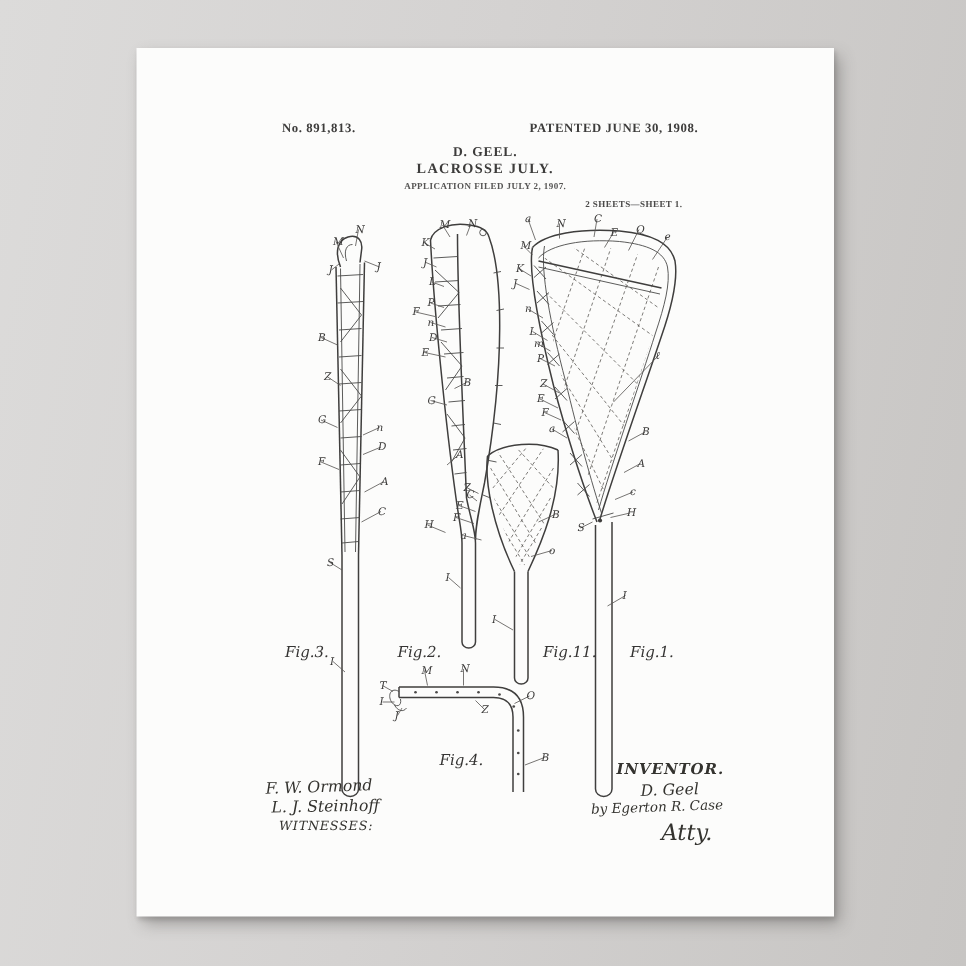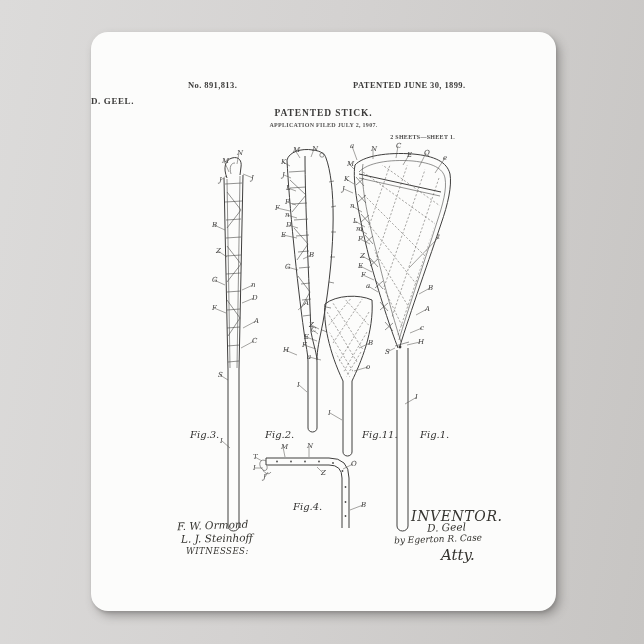--- a/index.html
+++ b/index.html
@@ -5,55 +5,54 @@
   html,body{margin:0;padding:0;}
   body{
     width:644px;height:644px;overflow:hidden;position:relative;
     background:linear-gradient(100deg,#dcdbda 0%,#d4d2d1 45%,#c7c5c3 100%);
     font-family:"Liberation Serif",serif;
   }
   .poster{
     position:absolute;left:91px;top:32px;width:465px;height:579px;
     background:#fcfcfb;
     box-shadow:4px 5px 10px rgba(90,88,86,.45),1px 2px 3px rgba(0,0,0,.15);
-    border-radius:17px;
   }
   .hdr{position:absolute;white-space:nowrap;color:#3d3c3b;font-weight:bold;}
   .pat-no{left:97px;top:48px;font-size:8.5px;letter-spacing:.4px;}
   .pat-date{left:262px;top:48px;font-size:8.5px;letter-spacing:.4px;}
-  .inv-name{left:0;top:64px;width:100%;font-size:9px;letter-spacing:.6px;}
+  .inv-name{left:0;top:64px;width:100%;text-align:center;font-size:9px;letter-spacing:.6px;}
   .inv-title{left:0;top:76px;width:100%;text-align:center;font-size:9.5px;letter-spacing:.9px;}
   .app-line{left:0;top:90px;width:100%;text-align:center;font-size:6px;letter-spacing:.3px;color:#565554;}
   .sheet-line{right:101px;top:102px;font-size:6px;letter-spacing:.3px;color:#4a4948;}
   svg.drawing{position:absolute;left:0;top:0;}
   .ink{stroke:#3f3e3d;fill:none;stroke-width:1;}
   .thin{stroke:#4a4948;fill:none;stroke-width:.6;}
   .mesh{stroke:#55534f;fill:none;stroke-width:.6;stroke-dasharray:2.2 1.8;opacity:.85;}
   .leader{stroke:#5a5855;stroke-width:.55;}
   .part-letter{font:italic 7px "DejaVu Serif",serif;fill:#3c3b3a;}
   .fig-label{font:italic 10px "DejaVu Serif",serif;fill:#353433;}
   .hand{position:absolute;white-space:nowrap;font-family:"DejaVu Serif",serif;font-style:italic;color:#34332f;}
   .witnesses{left:95px;top:474px;font-size:8.5px;letter-spacing:.5px;margin-top:40px;}
   .sig{font-size:10.5px;}
   .sig1{left:86px;top:487px;transform:rotate(-2deg);}
   .sig2{left:90px;top:500px;transform:rotate(-1deg);}
-  .inventor{left:320px;top:476px;font-size:14px;letter-spacing:.6px;}
+  .inventor{left:320px;top:476px;font-size:10px;letter-spacing:.6px;font-weight:bold;}
   .invsig{left:336px;top:489px;font-size:10.5px;transform:rotate(-2deg);}
   .attyline{left:303px;top:502px;font-size:9px;transform:rotate(-2deg);}
   .atty{left:350px;top:514px;font-size:15px;}
 </style>
 </head>
 <body>
 
 <div class="poster">
 
   <div class="hdr pat-no">No. 891,813.</div>
-  <div class="hdr pat-date">PATENTED JUNE 30, 1899.</div>
+  <div class="hdr pat-date">PATENTED JUNE 30, 1908.</div>
   <div class="hdr inv-name">D. GEEL.</div>
-  <div class="hdr inv-title">PATENTED STICK.</div>
+  <div class="hdr inv-title">LACROSSE JULY.</div>
   <div class="hdr app-line">APPLICATION FILED JULY 2, 1907.</div>
   <div class="hdr sheet-line">2 SHEETS—SHEET 1.</div>
 
   <svg class="drawing" width="465" height="579" viewBox="0 0 465 579">
     <defs>
       <clipPath id="clipFig1">
         <path d="M272,140 C285,131 320,128 348,144 C353,155 349,175 343,195 C333,227 315,283 308,308 C300,285 288,240 280,205 C275,185 271,160 272,140 Z"></path>
       </clipPath>
       <clipPath id="clipFig11">
         <path d="M236,273 C246,265 269,264 279,270 C281,300 269,330 257,347 C246,328 234,296 236,273 Z"></path>

